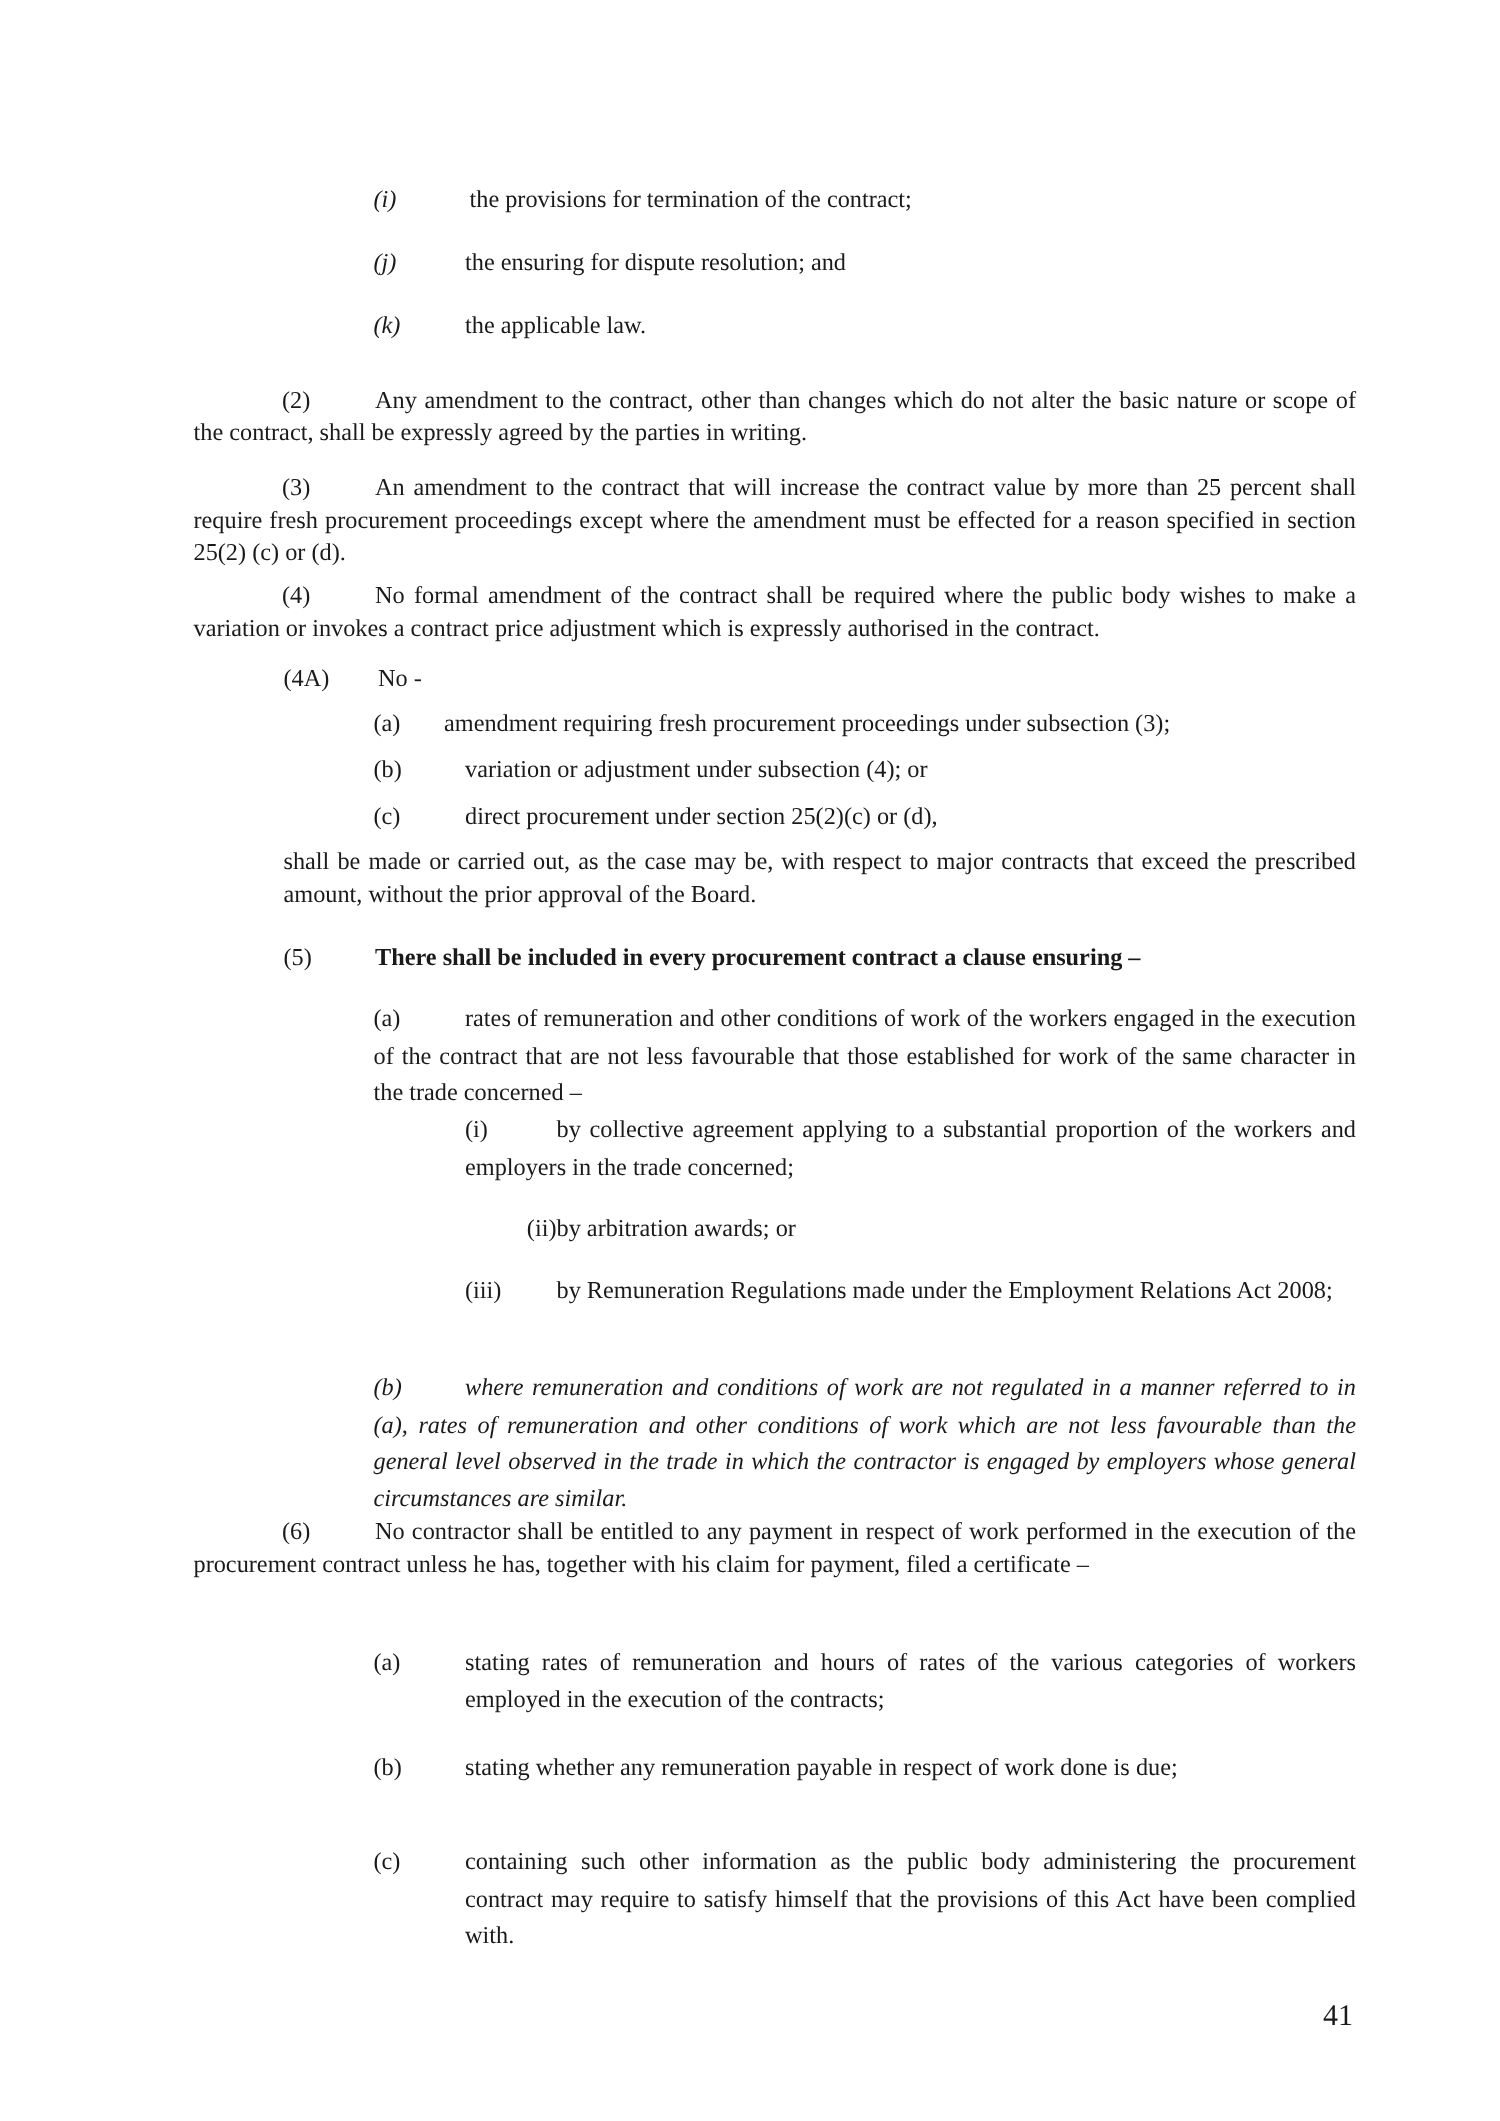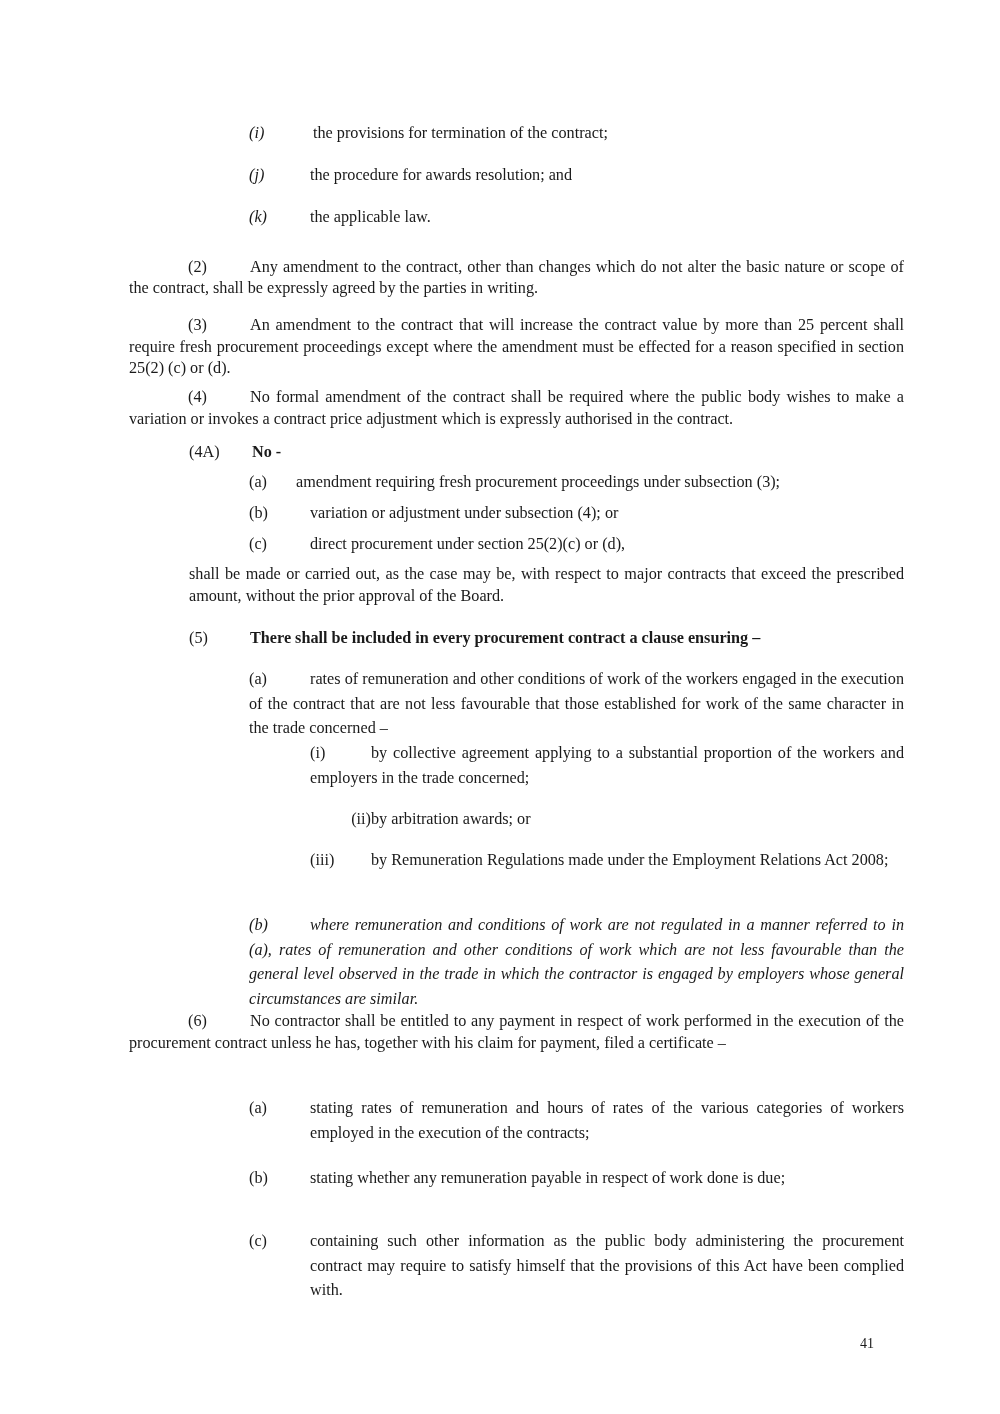--- a/index.html
+++ b/index.html
@@ -5,46 +5,46 @@
   html, body { margin: 0; padding: 0; background: #ffffff; }
   body {
     width: 1000px; height: 1414px; position: relative; overflow: hidden;
     font-family: "Liberation Serif", "DejaVu Serif", serif;
     font-size: 16.2px; color: #1a1a1a;
   }
   .abs { position: absolute; line-height: 24.5px; }
   .lbl { position: absolute; line-height: 24.5px; }
   .it { font-style: italic; }
   .just { text-align: justify; text-align-last: left; }
-  .pn { position: absolute; left: 860px; top: 1332px; font-size: 14px; line-height: 24px; }
+  .pn { position: absolute; left: 882px; top: 1332px; font-size: 20px; line-height: 24px; }
 </style>
 </head>
 <body>
 
 <span class="lbl it" style="left:249px;top:121px;">(i)</span>
 <span class="abs" style="left:313px;top:121px;">the provisions for termination of the contract;</span>
 <span class="lbl it" style="left:249px;top:163px;">(j)</span>
-<span class="abs" style="left:310px;top:163px;">the procedure for awards resolution; and</span>
+<span class="abs" style="left:310px;top:163px;">the ensuring for dispute resolution; and</span>
 <span class="lbl it" style="left:249px;top:205px;">(k)</span>
 <span class="abs" style="left:310px;top:205px;">the applicable law.</span>
 
 <div class="abs just" style="left:129px;top:257px;width:775px;line-height:21px;text-indent:59px;">
   <span style="display:inline-block;width:62px;text-indent:0;">(2)</span><span>Any amendment to the contract, other than changes which do not alter the basic nature or scope of the contract, shall be expressly agreed by the parties in writing.</span>
 </div>
 
 <div class="abs just" style="left:129px;top:315px;width:775px;line-height:21.5px;text-indent:59px;">
   <span style="display:inline-block;width:62px;text-indent:0;">(3)</span><span>An amendment to the contract that will increase the contract value by more than 25 percent shall require fresh procurement proceedings except where the amendment must be effected for a reason specified in section 25(2) (c) or (d).</span>
 </div>
 
 <div class="abs just" style="left:129px;top:387px;width:775px;line-height:21.5px;text-indent:59px;">
   <span style="display:inline-block;width:62px;text-indent:0;">(4)</span><span>No formal amendment of the contract shall be required where the public body wishes to make a variation or invokes a contract price adjustment which is expressly authorised in the contract.</span>
 </div>
 
 <span class="lbl" style="left:189px;top:440px;">(4A)</span>
-<span class="abs" style="left:252px;top:440px;font-weight:bold;">No -</span>
+<span class="abs" style="left:252px;top:440px;">No -</span>
 
 <span class="lbl" style="left:249px;top:470px;">(a)</span>
 <span class="abs" style="left:296px;top:470px;">amendment requiring fresh procurement proceedings under subsection (3);</span>
 <span class="lbl" style="left:249px;top:501px;">(b)</span>
 <span class="abs" style="left:310px;top:501px;">variation or adjustment under subsection (4); or</span>
 <span class="lbl" style="left:249px;top:532px;">(c)</span>
 <span class="abs" style="left:310px;top:532px;">direct procurement under section 25(2)(c) or (d),</span>
 
 <div class="abs just" style="left:189px;top:563px;width:715px;line-height:22px;">shall be made or carried out, as the case may be, with respect to major contracts that exceed the prescribed amount, without the prior approval of the Board.</div>
 

